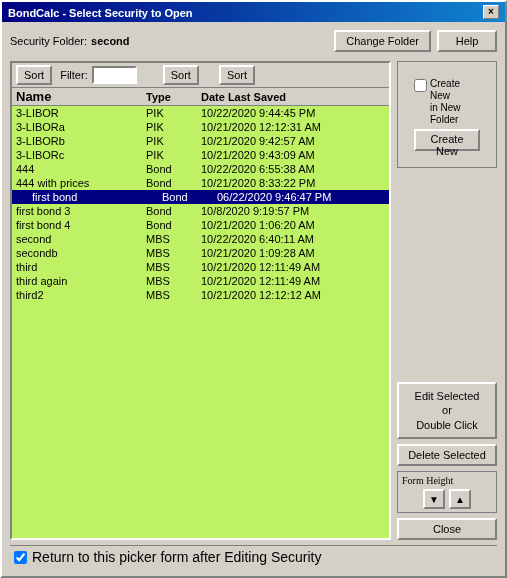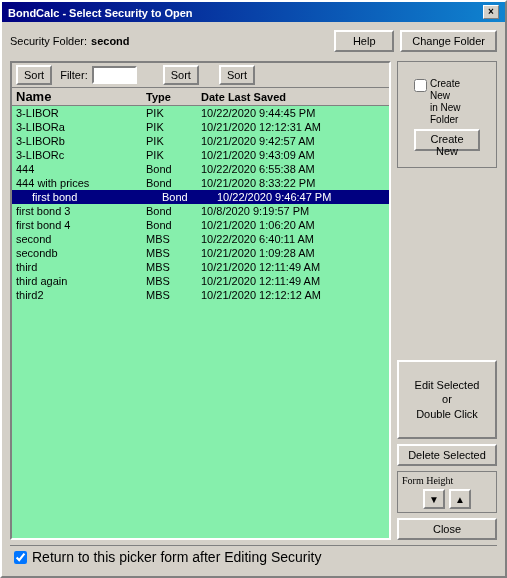--- a/index.html
+++ b/index.html
@@ -114,21 +114,21 @@
 
     .list-panel {
       flex: 1;
       display: flex;
       flex-direction: column;
       border: 2px solid;
       border-top-color: #808080;
       border-left-color: #808080;
       border-right-color: #ffffff;
       border-bottom-color: #ffffff;
-      background: #86efac;
+      background: #bef264;
       min-height: 0;
       justify-content: center;
     }
 
     .list-header {
       display: flex;
       align-items: center;
       background: #d4d0c8;
       padding: 2px 4px;
       gap: 4px;
@@ -274,21 +274,21 @@
       flex: 1;
     }
 
     .edit-selected-btn {
       background: #d4d0c8;
       border: 2px solid;
       border-top-color: #ffffff;
       border-left-color: #ffffff;
       border-right-color: #808080;
       border-bottom-color: #808080;
-      padding: 16px 6px;
+      padding: 5px 6px;
       font-size: 11px;
       font-family: inherit;
       cursor: pointer;
       width: 100%;
       text-align: center;
       line-height: 1.3;
     }
 
     .delete-selected-btn {
       background: #d4d0c8;
@@ -392,22 +392,22 @@
   </div>
 
   <div class="window-body">
 
     <div class="top-row">
       <div class="folder-info">
         <span class="folder-label">Security Folder:</span>
         <span class="folder-value">second</span>
       </div>
       <div class="top-right">
+        <button class="win-btn">Change Folder</button>
         <button class="win-btn">Help</button>
-        <button class="win-btn">Change Folder</button>
       </div>
     </div>
 
     <div class="main-area">
 
       <div class="list-panel">
 
         <div class="list-header">
           <button class="sort-btn">Sort</button>
           <span class="filter-label">Filter:</span>
@@ -452,21 +452,21 @@
     <span class="item-date">10/22/2020 6:55:38 AM</span>
   </div>
             <div class="list-item">
     <span class="item-name">444 with prices</span>
     <span class="item-type">Bond</span>
     <span class="item-date">10/21/2020 8:33:22 PM</span>
   </div>
             <div class="list-item selected">
     <span class="item-name">first bond</span>
     <span class="item-type">Bond</span>
-    <span class="item-date">10/22/2020 9:46:47 PM</span>
+    <span class="item-date">06/22/2020 9:46:47 PM</span>
   </div>
             <div class="list-item">
     <span class="item-name">first bond 3</span>
     <span class="item-type">Bond</span>
     <span class="item-date">10/8/2020 9:19:57 PM</span>
   </div>
             <div class="list-item">
     <span class="item-name">first bond 4</span>
     <span class="item-type">Bond</span>
     <span class="item-date">10/21/2020 1:06:20 AM</span>

